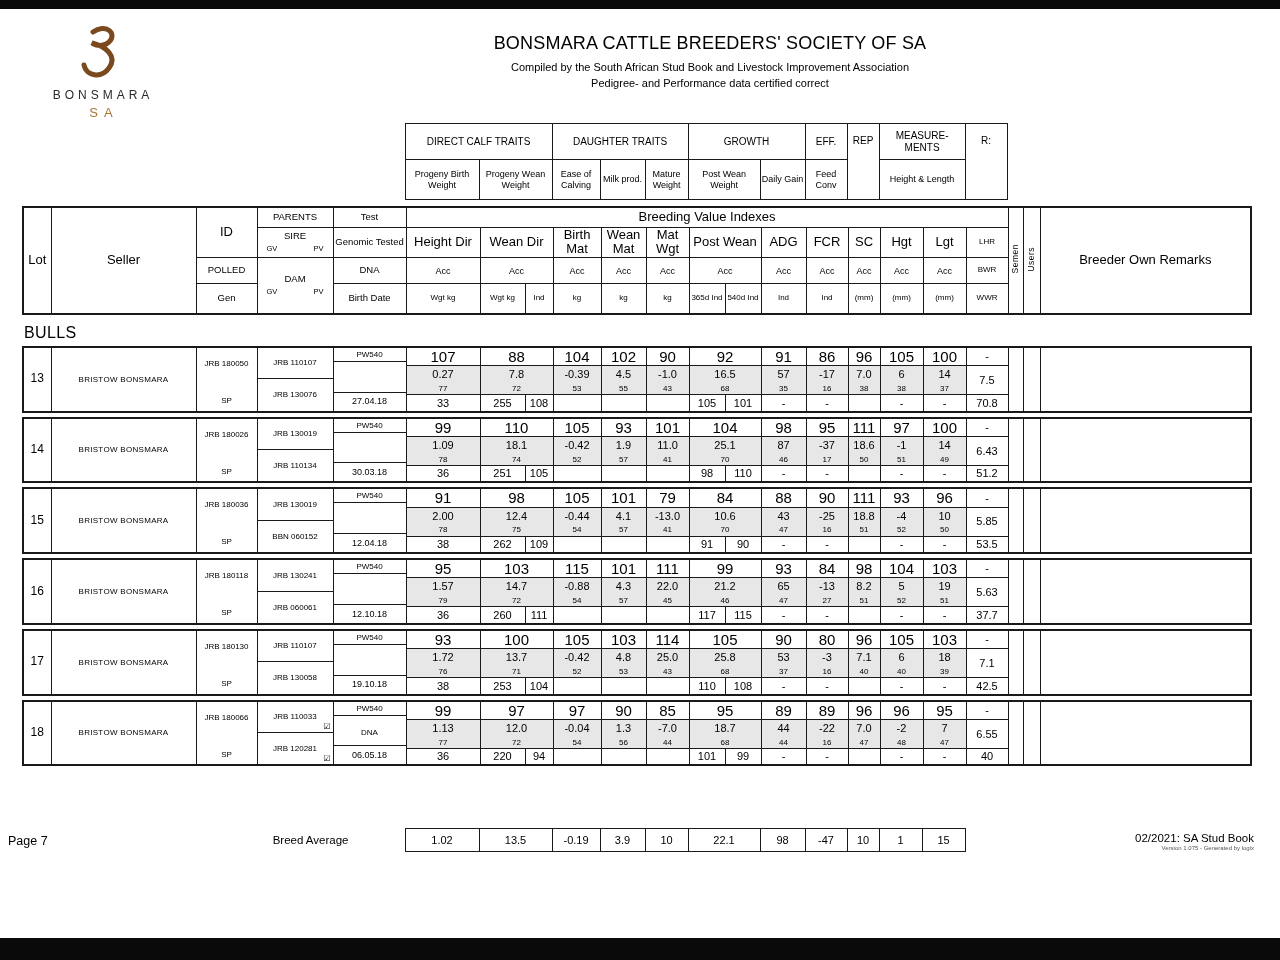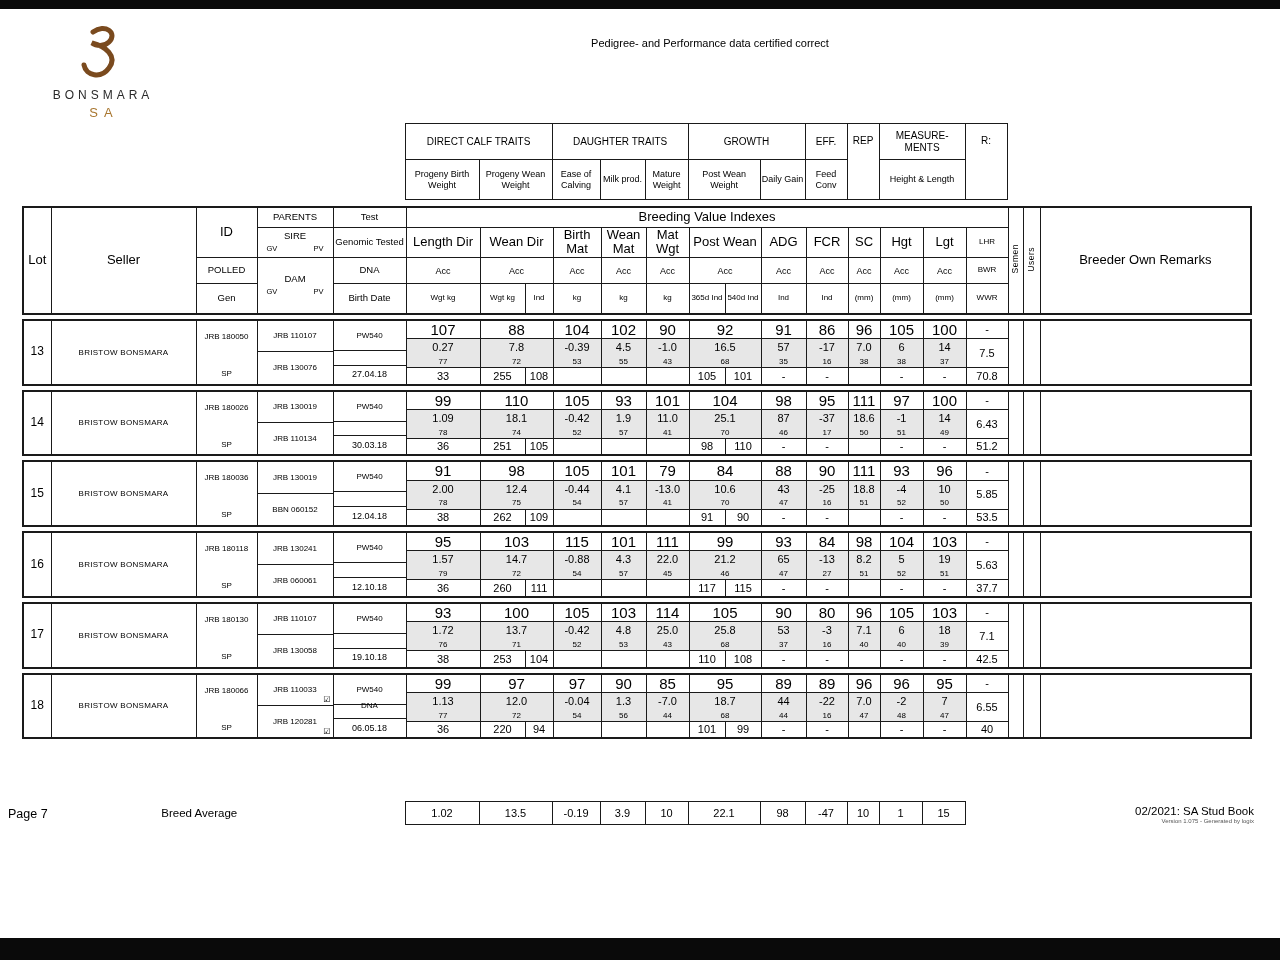--- a/index.html
+++ b/index.html
@@ -38,35 +38,35 @@
 .r-idx{height:18px}.r-val{height:17px}.r-acc{height:12px}.r-bot{height:17px}
 .grid .lotno{font-size:12px}
 .grid .seller{font-size:8px;letter-spacing:.3px}
 .code{font-size:8px}
 .rel{position:relative}
 .id-top{position:absolute;top:0;left:0;right:0;height:50%;display:flex;align-items:center;justify-content:center}
 .id-bot{position:absolute;bottom:0;left:0;right:0;height:32%;display:flex;align-items:center;justify-content:center}
 .p-top{position:absolute;top:0;left:0;right:0;height:50%;border-bottom:1px solid #1a1a1a;display:flex;align-items:center;justify-content:center}
 .p-bot{position:absolute;bottom:0;left:0;right:0;height:50%;display:flex;align-items:center;justify-content:center}
 .flag{position:absolute;right:2px;bottom:1px;font-size:8px;line-height:1}
-.t-top{position:absolute;top:0;left:0;right:0;height:30px;border-bottom:1px solid #1a1a1a;display:flex;align-items:center;justify-content:center}
+.t-top{position:absolute;top:0;left:0;right:0;height:14px;border-bottom:1px solid #1a1a1a;display:flex;align-items:center;justify-content:center}
 .t-mid{position:absolute;top:20px;bottom:20px;left:0;right:0;display:flex;align-items:center;justify-content:center}
 .t-bot{position:absolute;bottom:0;left:0;right:0;height:19px;border-top:1px solid #1a1a1a;display:flex;align-items:center;justify-content:center;font-size:9px}
 .grid .idx{font-size:15px}
 .grid .lhr-val{font-size:11px}
 .grid .gray{background:#e7e7e7}
 .grid .val{font-size:11px;border-bottom-style:hidden}
 .grid .acc{font-size:8px;border-top-style:hidden}
 .grid .bot{font-size:11px}
 .grid .bwr{font-size:11px;background:#fff}
 .footer{position:relative;margin-top:62px;height:48px}
 .page-num{position:absolute;left:8px;top:6px;font-size:12.5px}
 .ba-row{height:23px}
 .grid .ba{font-size:11px}
-.grid .ba-label{font-size:11.5px;padding-right:56px;border:none}
+.grid .ba-label{font-size:11.5px;text-align:right;padding-right:56px;border:none}
 .footer-right{position:absolute;right:26px;top:4px;text-align:right}
 .studbook{font-size:11.5px}
 .version{font-size:6px;color:#555;margin-top:1px}
 </style>
 </head>
 <body>
 
 <div class="bar bar-top"></div>
 <div class="bar bar-bottom"></div>
 
@@ -74,20 +74,22 @@
 
   <div class="page-header">
     <div class="logo">
       <svg width="46" height="56" viewBox="0 0 46 56">
         <path d="M15 7 C 27 -2 40 8 31 17 C 26 22 18 21 14 18 C 27 21 40 31 31 43 C 23 54 8 51 6 40" fill="none" stroke="#7a4a1e" stroke-width="5" stroke-linecap="round"></path>
       </svg>
       <div class="logo-text">BONSMARA</div>
       <div class="logo-sub">SA</div>
     </div>
     <div class="title-block">
+      <div class="title">BONSMARA CATTLE BREEDERS' SOCIETY OF SA</div>
+      <div class="subtitle">Compiled by the South African Stud Book and Livestock Improvement Association</div>
       <div class="subtitle2">Pedigree- and Performance data certified correct</div>
     </div>
   </div>
 
   <table class="grid group-head">
       <colgroup>
         <col style="width: 28px;">
         <col style="width: 145px;">
         <col style="width: 61px;">
         <col style="width: 76px;">
@@ -177,21 +179,21 @@
       </tr>
       <tr class="mh2">
         <th class="hsmall">
           <div>SIRE</div>
           <div class="gvpv">
               <span>GV</span>
               <span>PV</span>
             </div>
         </th>
         <th class="hsmall">Genomic Tested</th>
-        <th class="hlabel">Length Dir</th>
+        <th class="hlabel">Height Dir</th>
         <th class="hlabel" colspan="2">Wean Dir</th>
         <th class="hlabel">Birth Mat</th>
         <th class="hlabel">Wean Mat</th>
         <th class="hlabel">Mat Wgt</th>
         <th class="hlabel" colspan="2">Post Wean</th>
         <th class="hlabel">ADG</th>
         <th class="hlabel">FCR</th>
         <th class="hlabel">SC</th>
         <th class="hlabel">Hgt</th>
         <th class="hlabel">Lgt</th>
@@ -234,20 +236,21 @@
         <th class="unit">Ind</th>
         <th class="unit">Ind</th>
         <th class="unit">(mm)</th>
         <th class="unit">(mm)</th>
         <th class="unit">(mm)</th>
         <th class="unit">WWR</th>
       </tr>
     </tbody>
   </table>
 
+  <div class="section-heading">BULLS</div>
 
   <div id="lots-host">
   <table class="grid lot-table">
         <colgroup>
           <col style="width: 28px;">
           <col style="width: 145px;">
           <col style="width: 61px;">
           <col style="width: 76px;">
           <col style="width: 73px;">
           <col style="width: 74px;">

